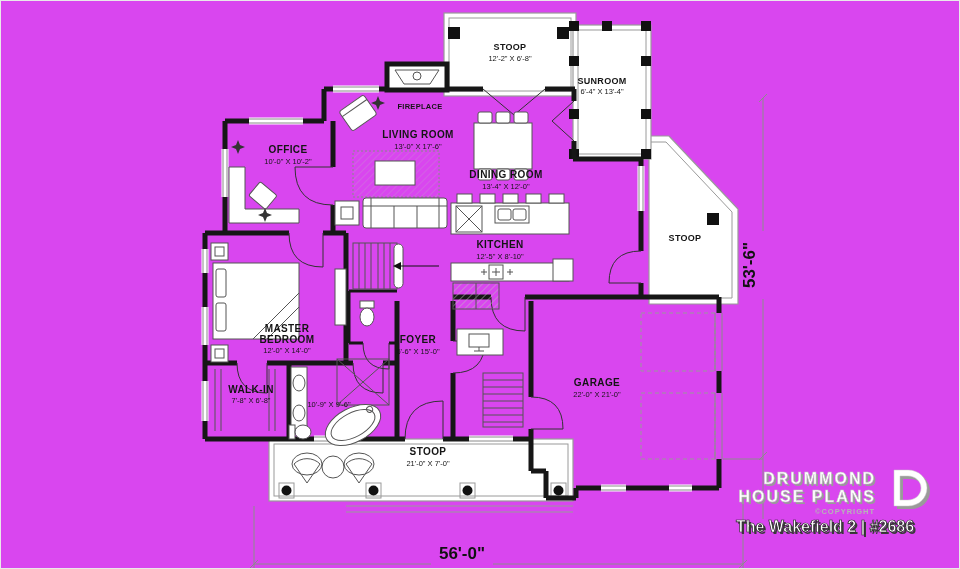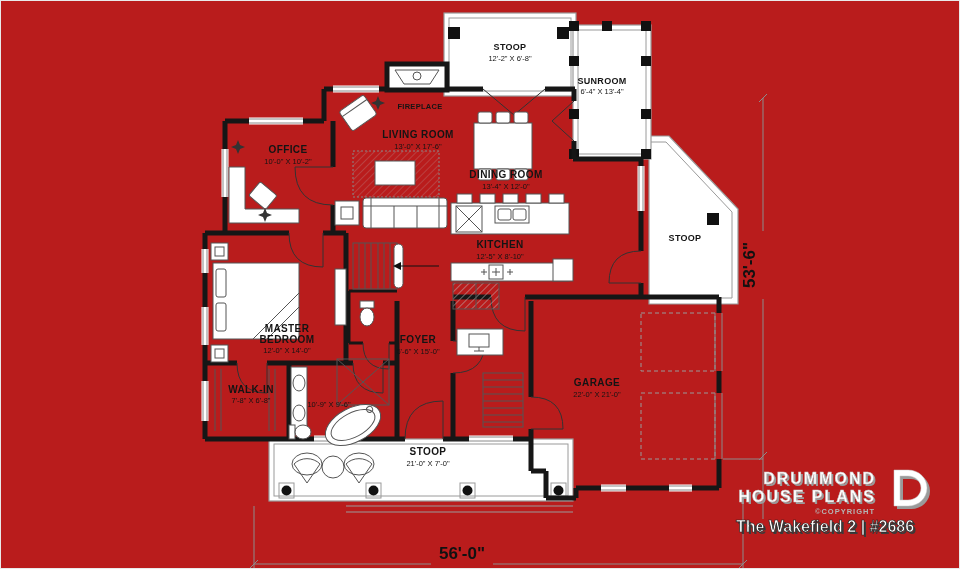--- a/index.html
+++ b/index.html
@@ -1,16 +1,16 @@
 <!DOCTYPE html>
 <html><head>
 <meta charset="utf-8">
 <style>
   html,body{margin:0;padding:0;background:#fff;}
-  .stage{position:relative;width:960px;height:569px;background:#b91c1c;
+  .stage{position:relative;width:960px;height:569px;background:#d946ef;
          border:1px solid #e9e9e9;box-sizing:border-box;overflow:hidden;
          font-family:"Liberation Sans",sans-serif;}
   .stage svg{position:absolute;left:0;top:0;}
   .rn  {font:bold 10px "Liberation Sans",sans-serif; fill:#141414; letter-spacing:.4px;}
   .rns {font:bold 9px  "Liberation Sans",sans-serif; fill:#141414; letter-spacing:.3px;}
   .rd  {font:7.5px "Liberation Sans",sans-serif; fill:#141414;}
   .fp  {font:bold 7.5px "Liberation Sans",sans-serif; fill:#141414; letter-spacing:.3px;}
   .dim {font:bold 17px "Liberation Sans",sans-serif; fill:#111;}
   .brand-sh{font:bold 16px "Liberation Sans",sans-serif; fill:#9a9a9a; letter-spacing:2px;}
   .brand-tp{font:bold 16px "Liberation Sans",sans-serif; fill:#ffffff; stroke:#c4c4c4; stroke-width:.5px; letter-spacing:2px;}

